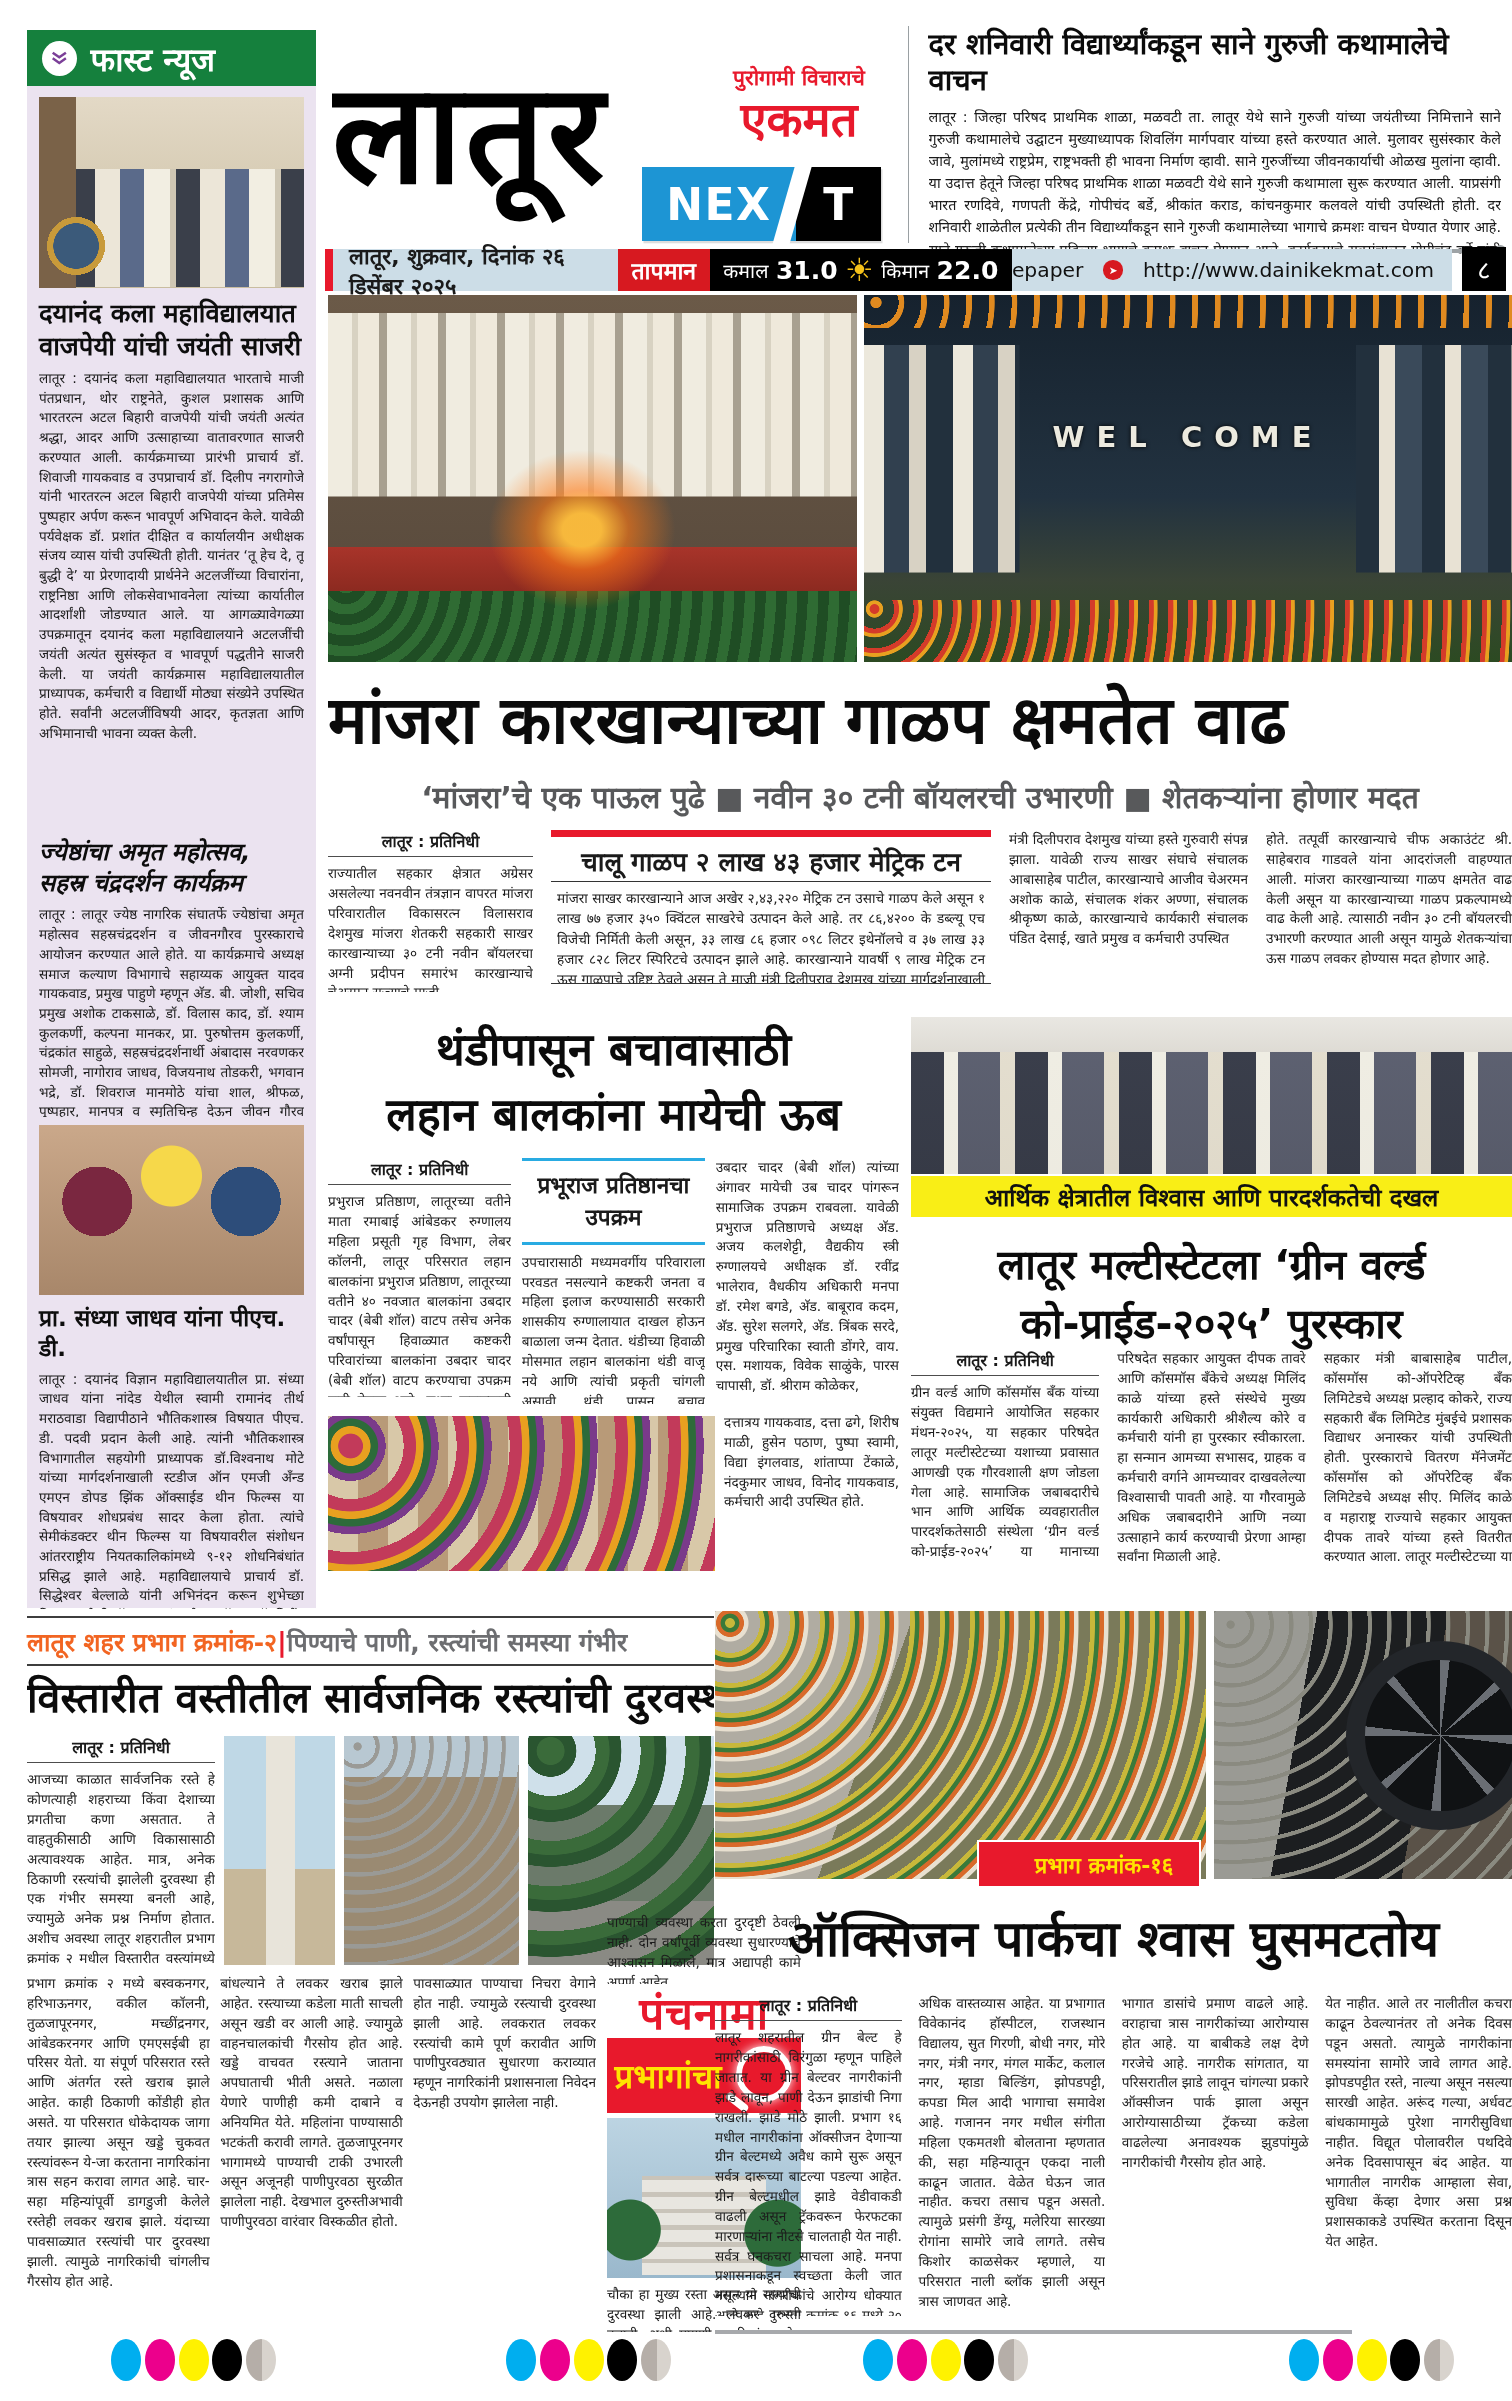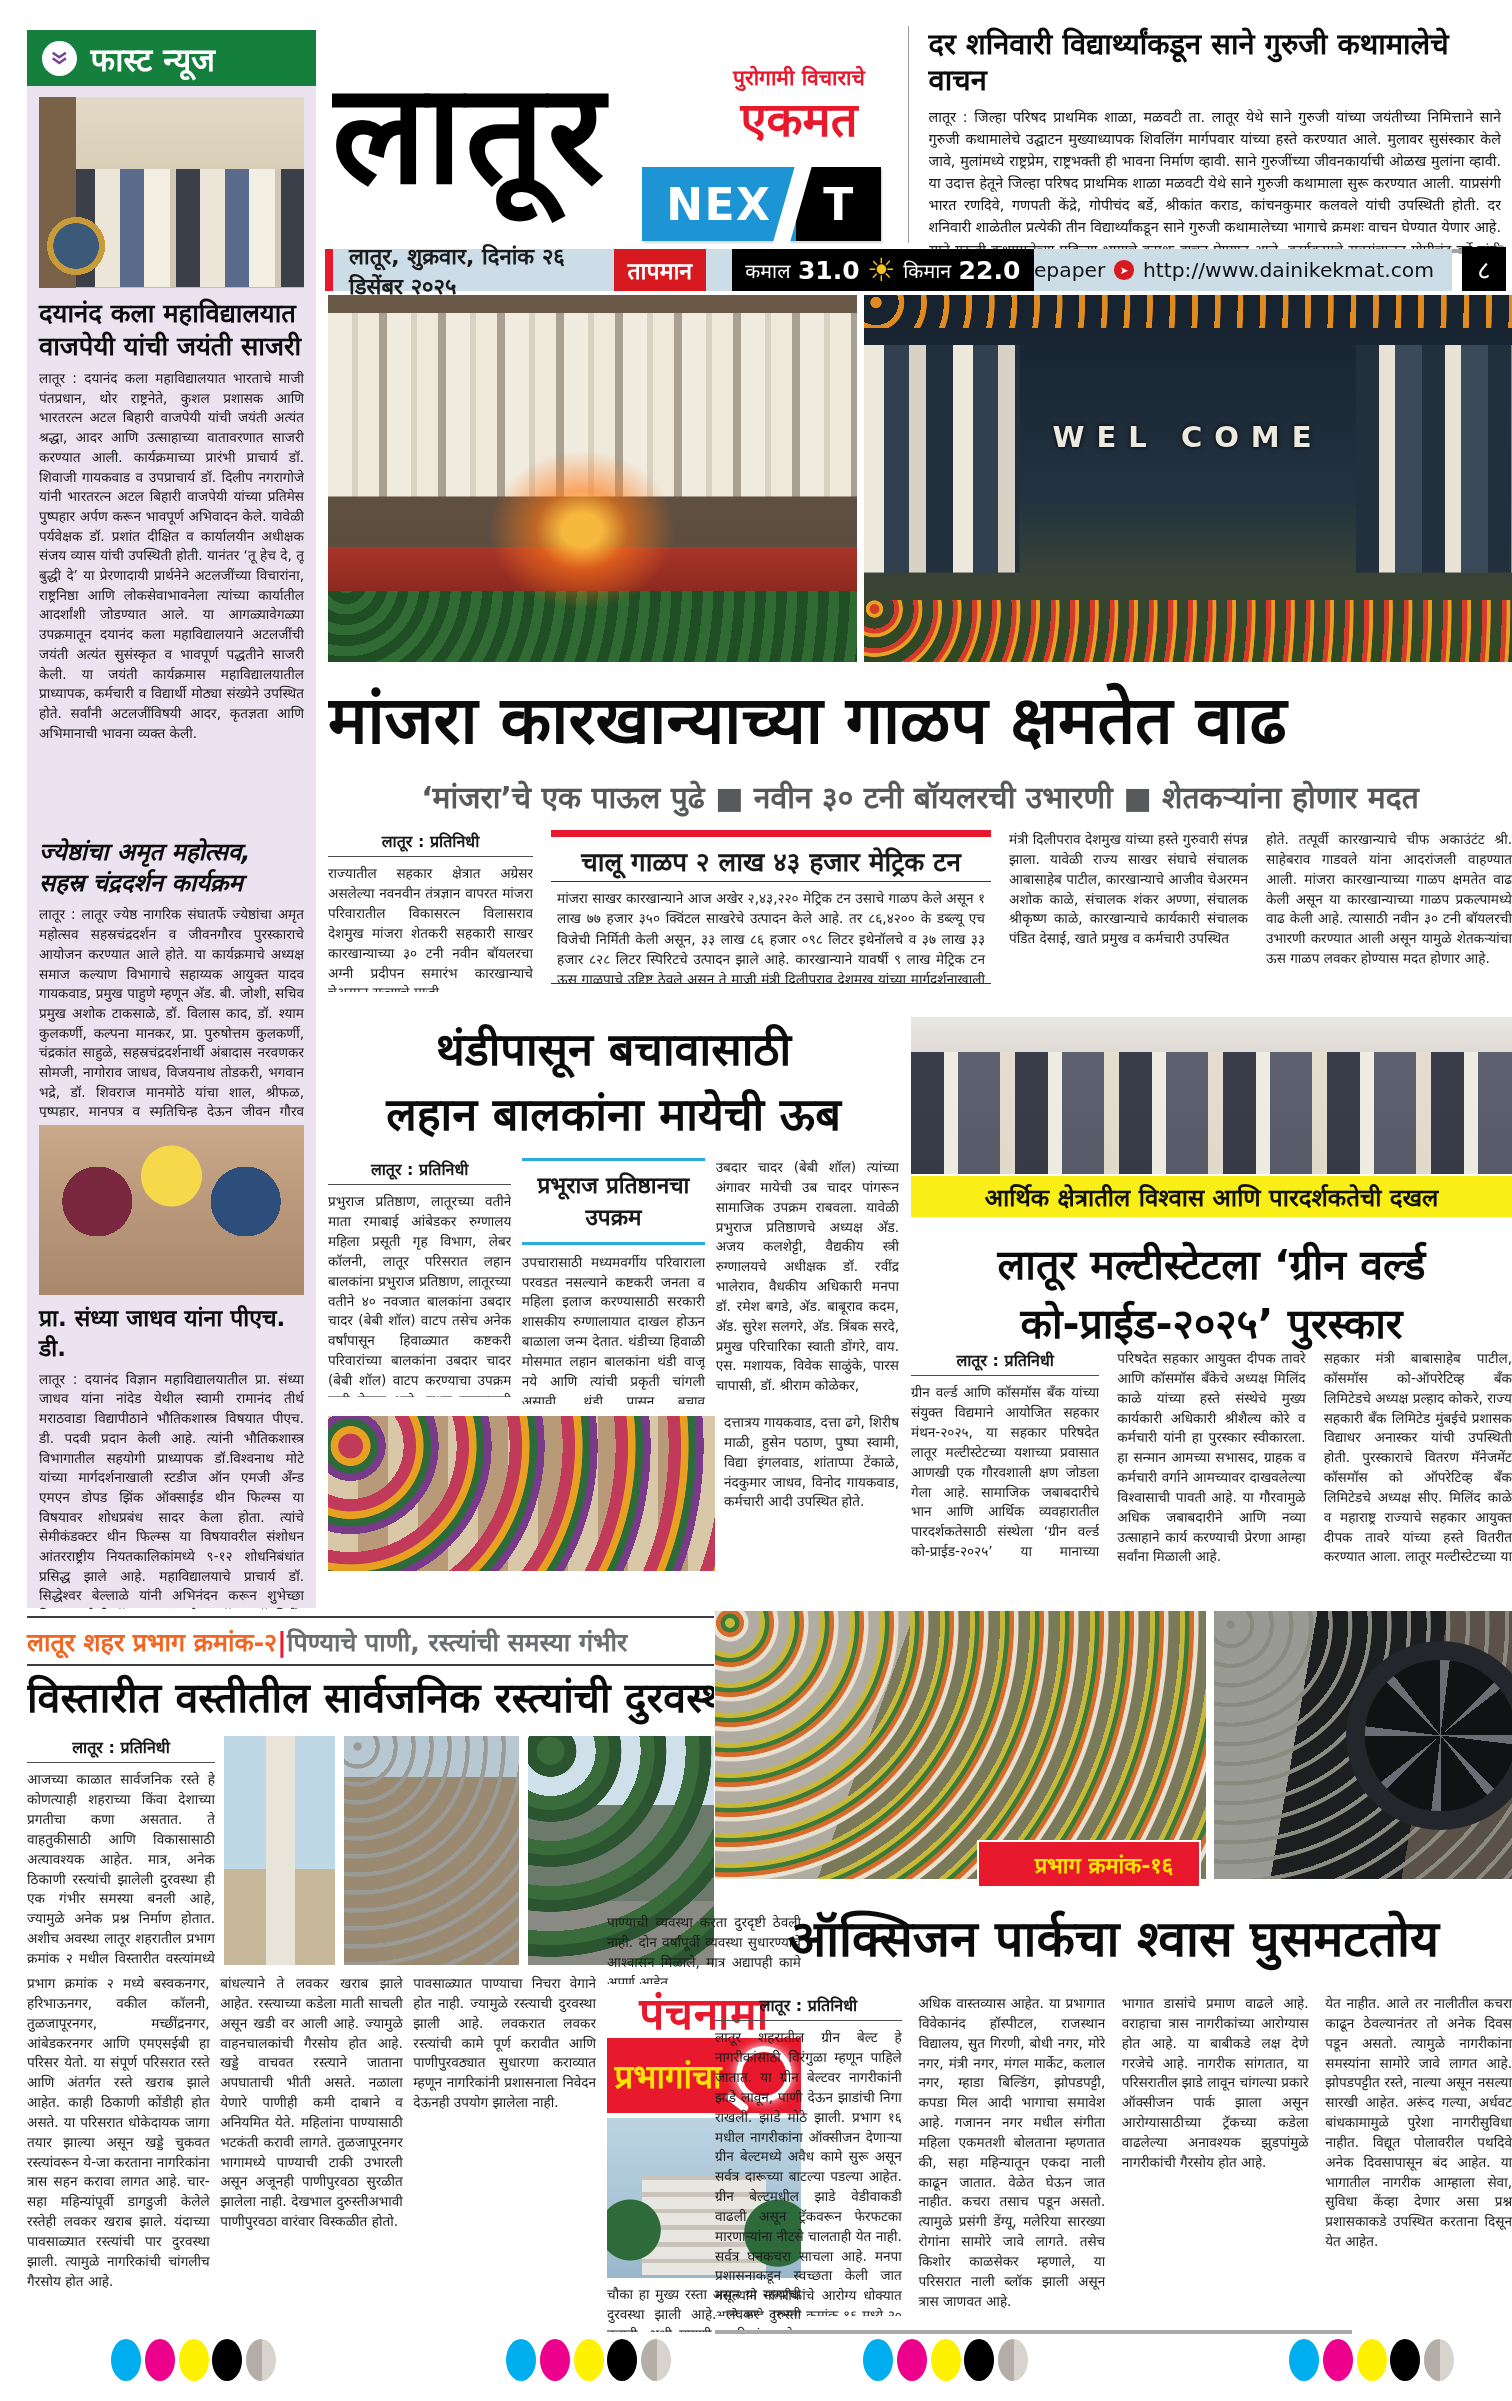--- a/index.html
+++ b/index.html
@@ -51,25 +51,25 @@
   .tr-headline{font-size:29px;font-weight:800;line-height:1.25;color:#0b0b0b;margin-bottom:7.5px;}
   .tr-body{font-size:14.3px;line-height:1.55;overflow:hidden;height:151px;}
   #tr-rule{left:908px;top:249px;width:595px;height:3.8px;background:#9ea3a6;}
   #tr-rule .dot{position:absolute;right:-3px;top:-3.8px;width:11.3px;height:11.3px;border-radius:50%;background:#9ea3a6;}
   
   #dateline{left:325px;top:249px;width:1127px;height:42px;background:#ccdde7;display:flex;align-items:center;}
   .dl-accent{width:7.5px;height:100%;background:#e8192c;flex:0 0 auto;}
   .dl-date{font-size:22px;font-weight:bold;color:#1a1a1a;margin-left:16.6px;}
   .dl-sp{flex:1;}
   .dl-temp-label{background:#d71920;color:#fff;font-size:23px;font-weight:800;height:100%;display:flex;align-items:center;padding:0 13.6px;}
-  .dl-temp-box{background:#000;color:#fff;height:100%;display:flex;align-items:center;gap:7.5px;padding:0 13.6px;margin-left:26px;}
+  .dl-temp-box{background:#000;color:#fff;height:100%;display:flex;align-items:center;gap:7.5px;padding:0 13.6px;}
   .dl-temp-box .lab{font-size:19.6px;}
   .dl-temp-box .val{font-size:25px;font-weight:800;font-family:"DejaVu Sans",sans-serif;}
   .sun-glyph{color:#f5c11a;font-size:32px;line-height:1;}
-  .dl-epaper{display:flex;align-items:center;gap:9px;margin-right:18px;font-size:20.3px;color:#111;}
+  .dl-epaper{display:flex;align-items:center;gap:20px;margin-right:18px;font-size:20.3px;color:#111;}
   .ep-icon{width:19.6px;height:19.6px;border-radius:50%;background:#d71920;color:#fff;font-size:10.5px;display:flex;align-items:center;justify-content:center;}
   #page-num{left:1462px;top:247px;width:44px;height:44px;background:#000;color:#fff;font-size:25.6px;display:flex;align-items:center;justify-content:center;}
   
   #photoA{left:328px;top:295px;width:529px;height:367px;background:
      radial-gradient(ellipse at 48% 64%, rgba(255,190,60,.95) 0 5%, rgba(255,120,20,.6) 12%, transparent 24%),
      repeating-linear-gradient(90deg,#f0ece0 0 24px,#d8d2c2 24px 30px,#efe9db 30px 51px,#a8a090 51px 59px),
      linear-gradient(#a8342a,#8c2a20),
      repeating-radial-gradient(circle at 18px 9px, #2f6b33 0 10.5px, #1f4d24 10.5px 21px),
      linear-gradient(#6b5a48,#55473a);
      background-size:100% 100%,100% 50%,100% 12%,100% 24%,100% 100%;

